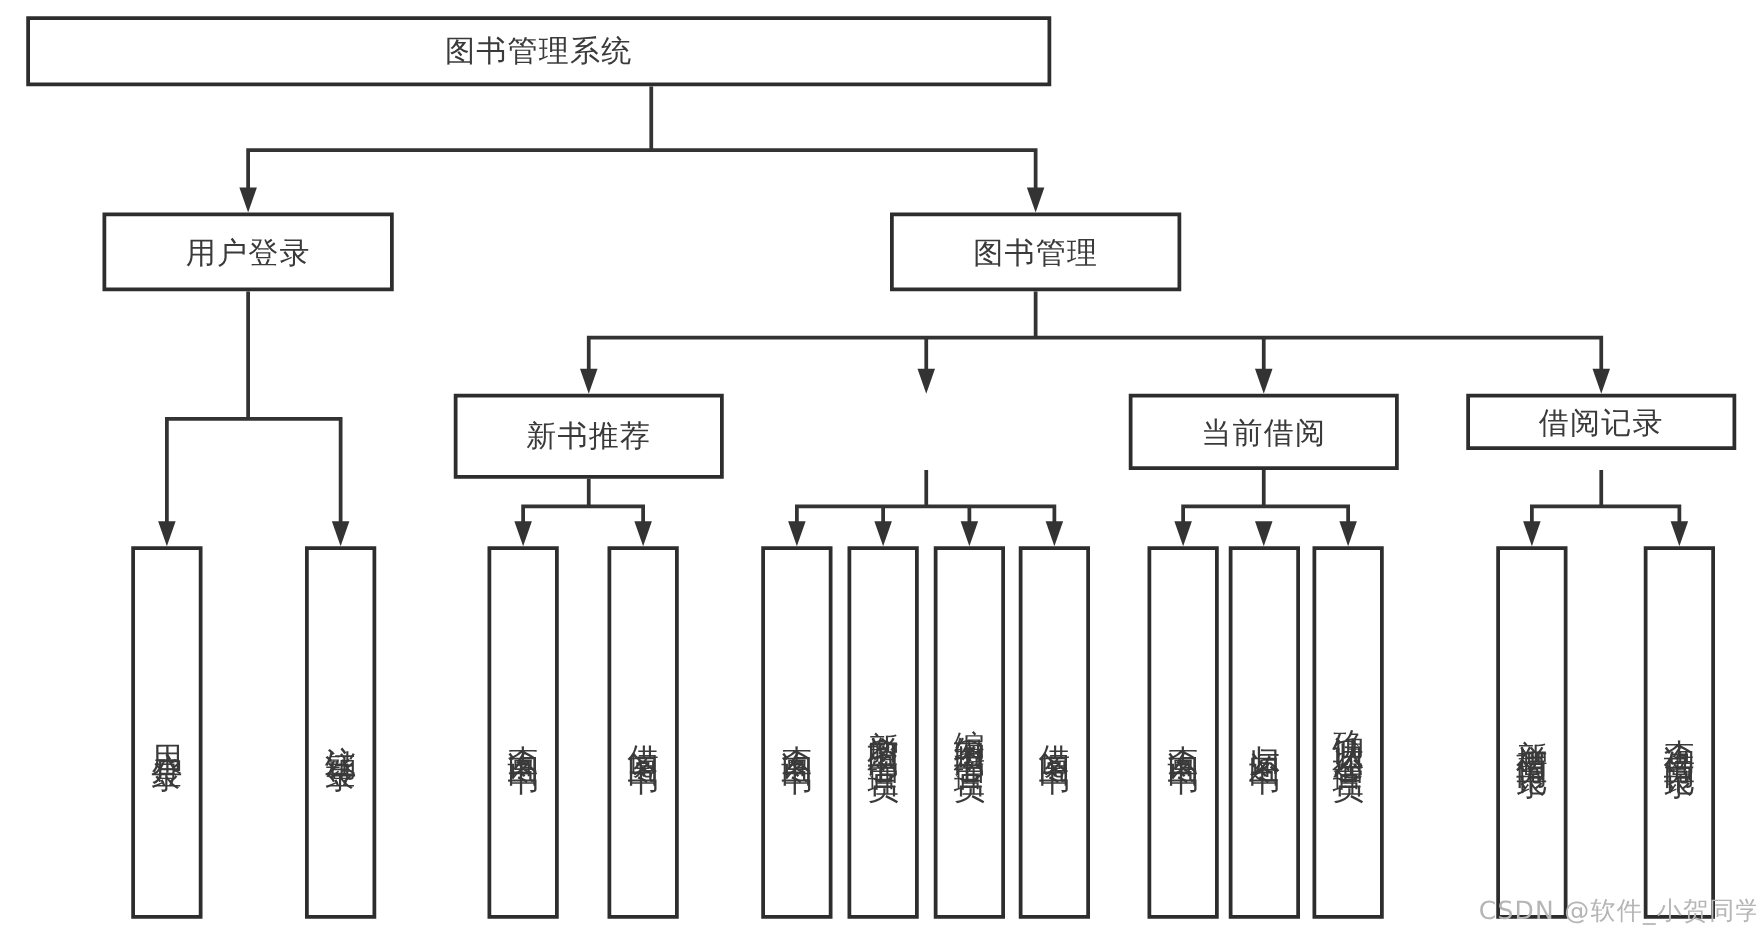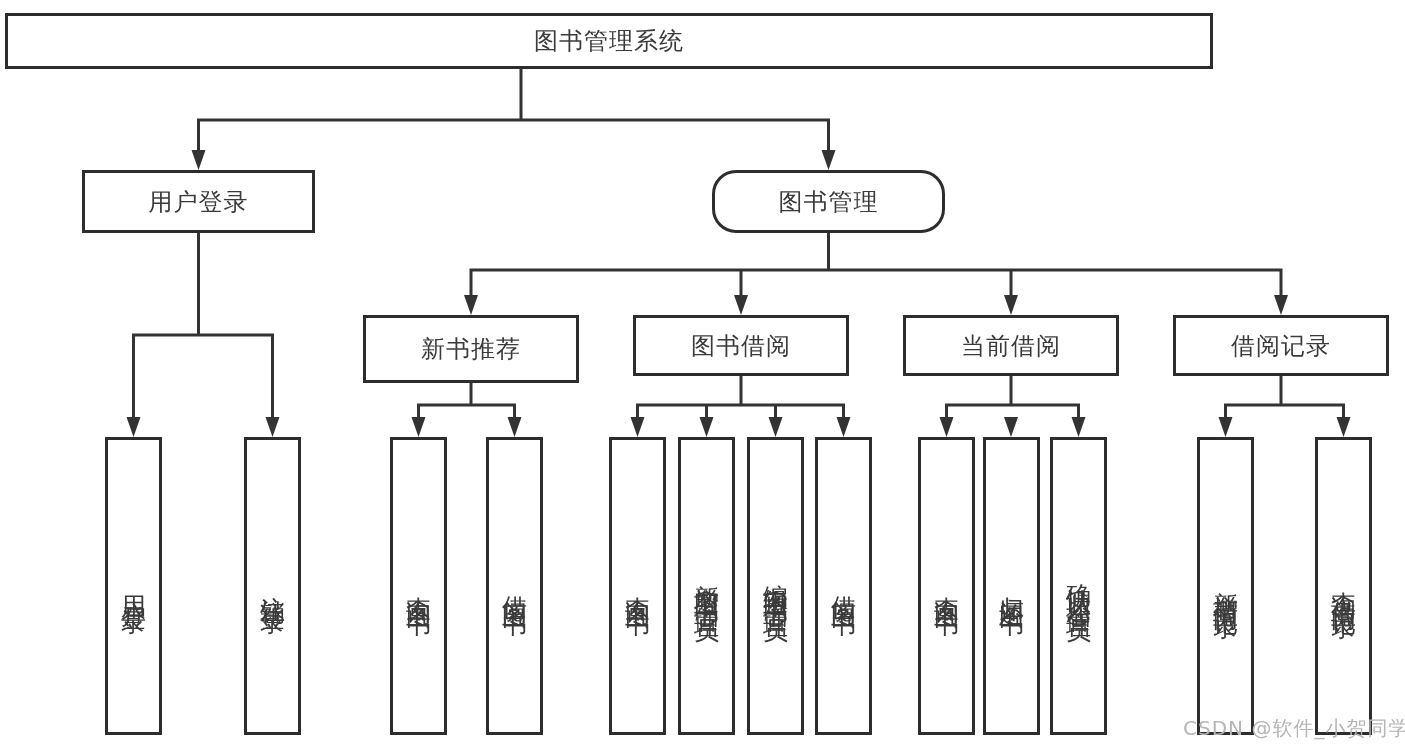--- a/index.html
+++ b/index.html
@@ -35,27 +35,27 @@
   .node.v { top: 437px; width: 57px; height: 298px; }
   .node.v span {
     writing-mode: vertical-rl;
     text-orientation: mixed;
     font-size: 25px;
     line-height: 1;
     letter-spacing: 5px;
     white-space: nowrap;
   }
   
-  #n-root          { left: 5px;  top: 13px;  width: 1208px; height: 56px; }
+  #n-root          { left: 21px;  top: 13px;  width: 820px; height: 56px; }
   #n-user-login    { left: 82px;  top: 170px; width: 233px;  height: 63px; }
-  #n-book-mgmt     { left: 712px; top: 170px; width: 233px;  height: 63px; border-radius: 24px; }
+  #n-book-mgmt     { left: 712px; top: 170px; width: 233px;  height: 63px; }
   #n-new-book      { left: 363px; top: 315px; width: 216px;  height: 68px; }
   #n-book-borrow   { left: 633px; top: 315px; width: 216px;  height: 61px; }
   #n-current-borrow{ left: 903px; top: 315px; width: 216px;  height: 61px; font-family: Liberation Serif, serif; }
-  #n-borrow-record { left: 1173px;top: 315px; width: 216px;  height: 61px; }
+  #n-borrow-record { left: 1173px;top: 315px; width: 216px;  height: 45px; }
   
   #l-ul-login   { left: 105px; }
   #l-ul-logout  { left: 244px; }
   #l-nb-query   { left: 390px; }
   #l-nb-borrow  { left: 486px; }
   #l-bb-query   { left: 609px; }
   #l-bb-add     { left: 678px; }
   #l-bb-edit    { left: 747px; }
   #l-bb-borrow  { left: 815px; }
   #l-cb-query   { left: 918px; }
@@ -125,23 +125,20 @@
   <div class="node h" id="n-user-login">
     <span>用户登录</span>
   </div>
   <div class="node h" id="n-book-mgmt">
     <span>图书管理</span>
   </div>
 
   <div class="node h" id="n-new-book">
     <span>新书推荐</span>
   </div>
-  <div class="node h" id="n-book-borrow">
-    <span>图书借阅</span>
-  </div>
   <div class="node h" id="n-current-borrow">
     <span>当前借阅</span>
   </div>
   <div class="node h" id="n-borrow-record">
     <span>借阅记录</span>
   </div>
 
   <div class="node v" id="l-ul-login">
     <span>用户登录</span>
   </div>

